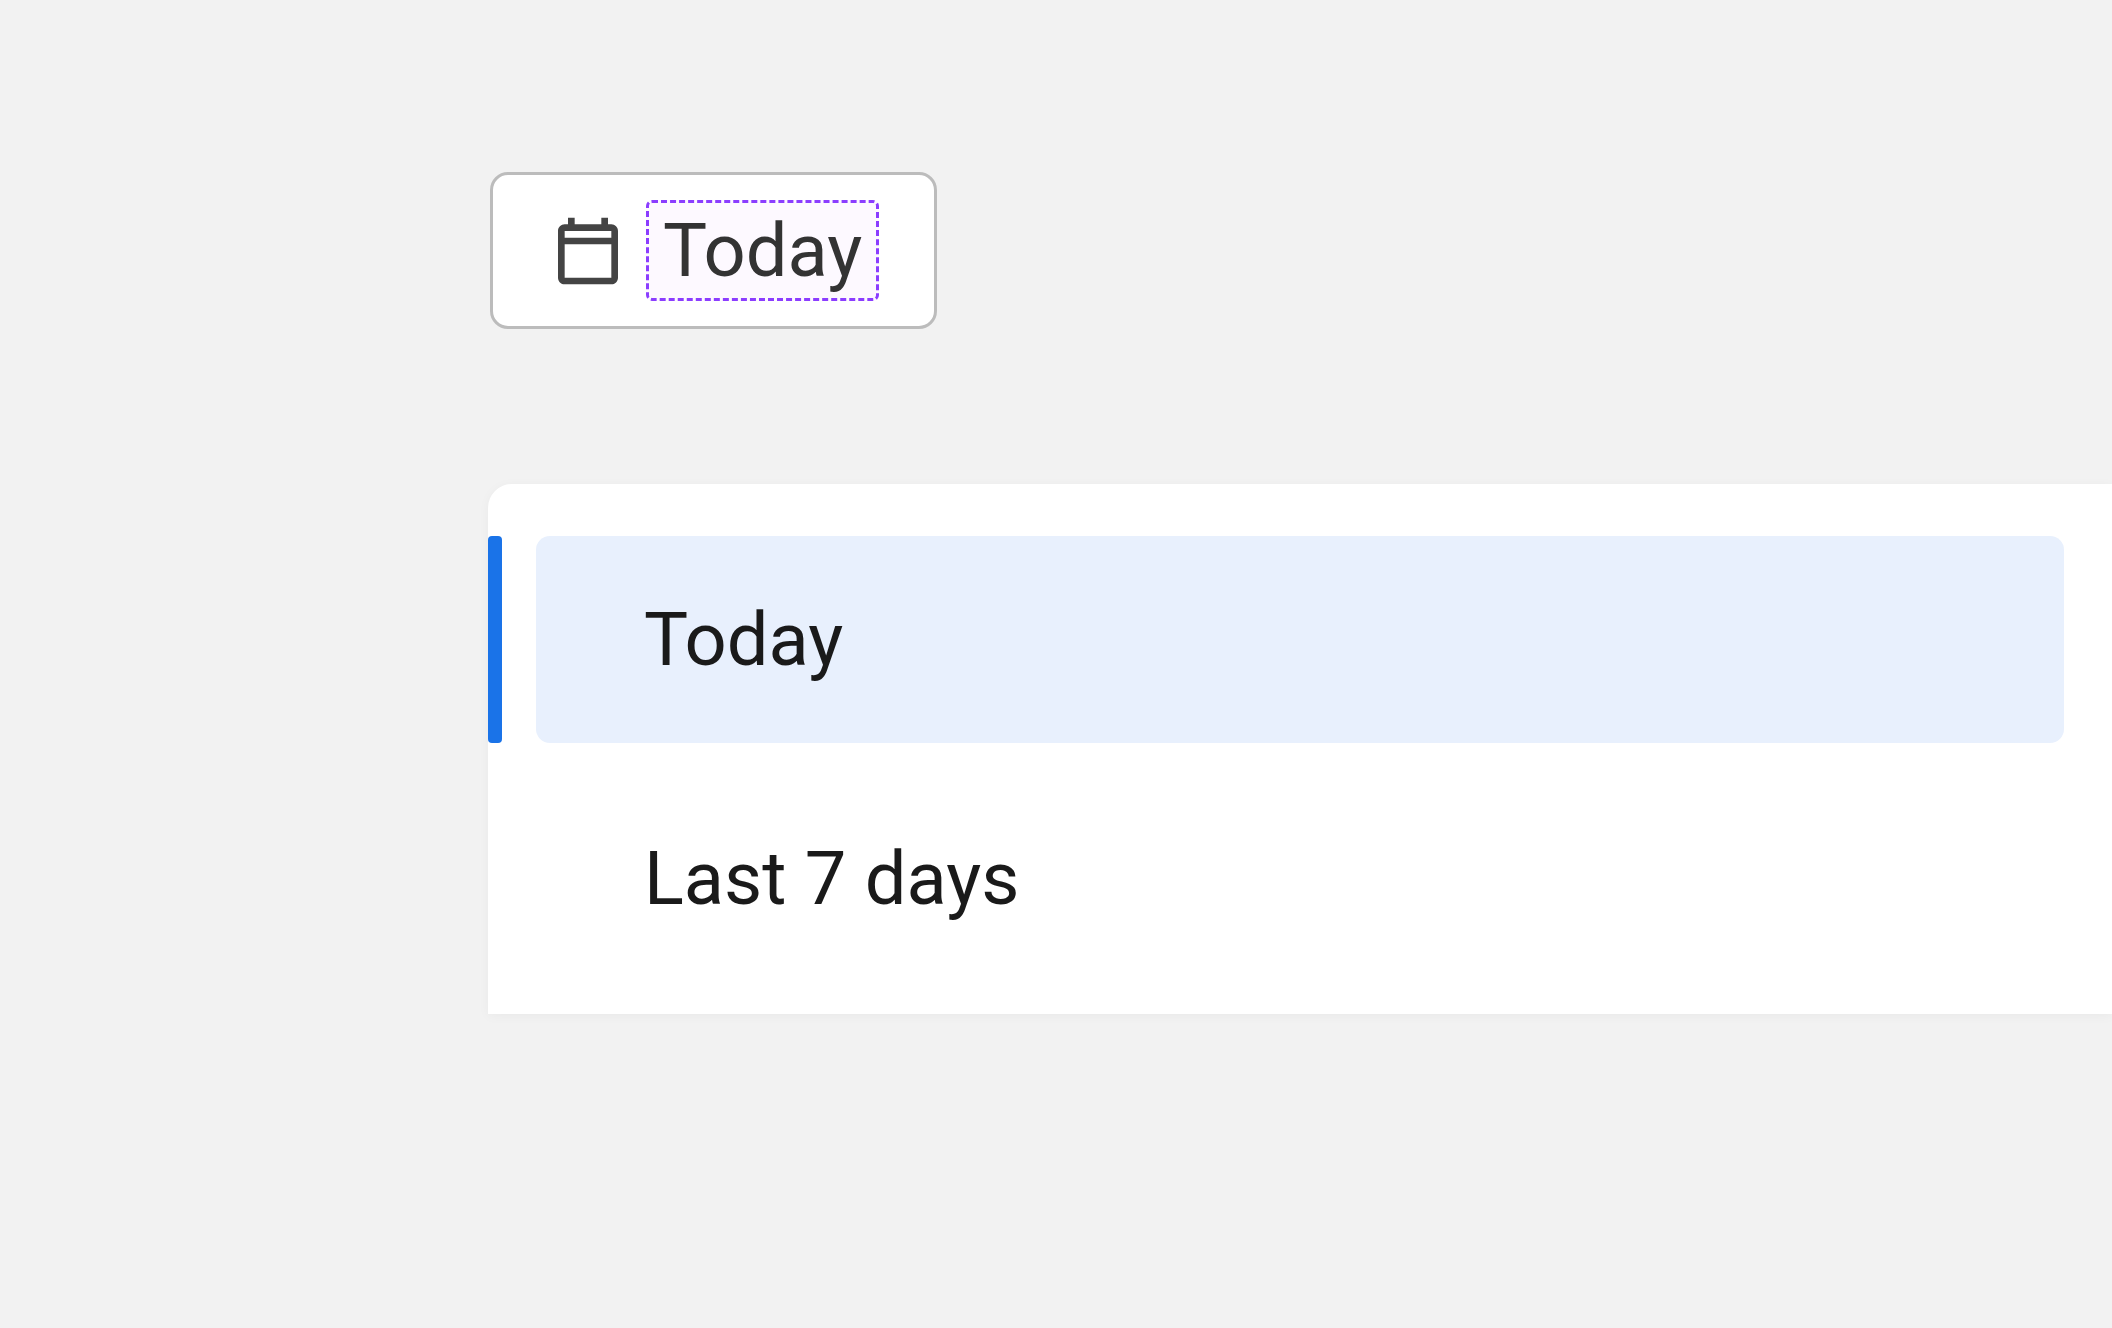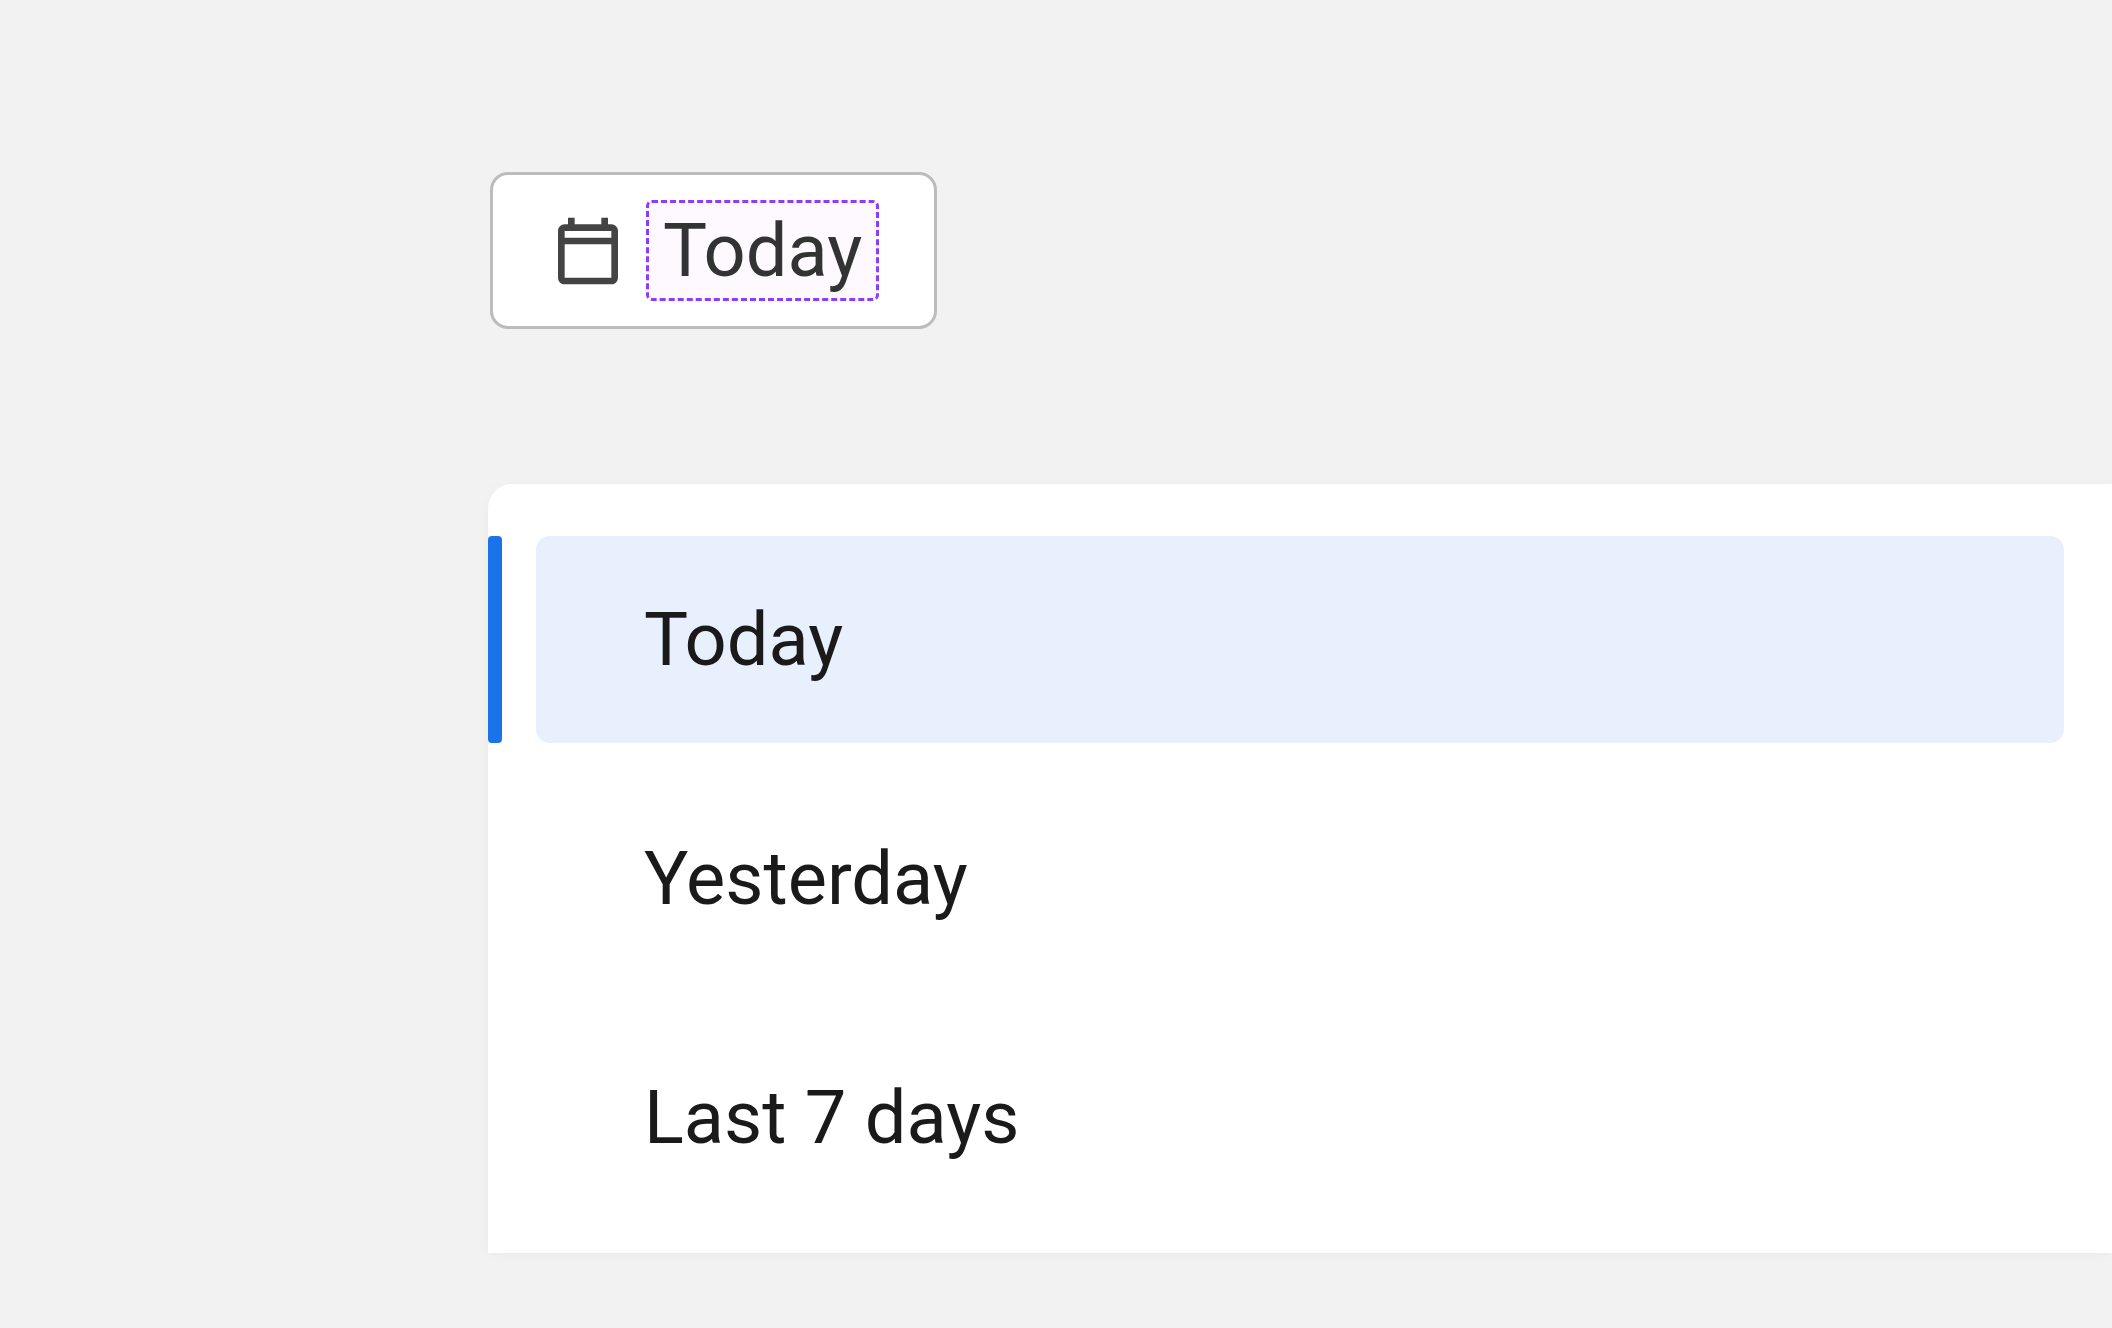--- a/index.html
+++ b/index.html
@@ -100,18 +100,15 @@
   </span>
   <span class="selected-label">Today</span>
 </div>
 
 <div class="dropdown-menu">
   <div class="dropdown-item selected">
     <div class="dropdown-item-indicator"></div>
     <span>Today</span>
   </div>
   <div class="dropdown-item">
-    <span>Yesterday</span>
-  </div>
-  <div class="dropdown-item">
     <span>Last 7 days</span>
   </div>
 </div>
 
 </body></html>

